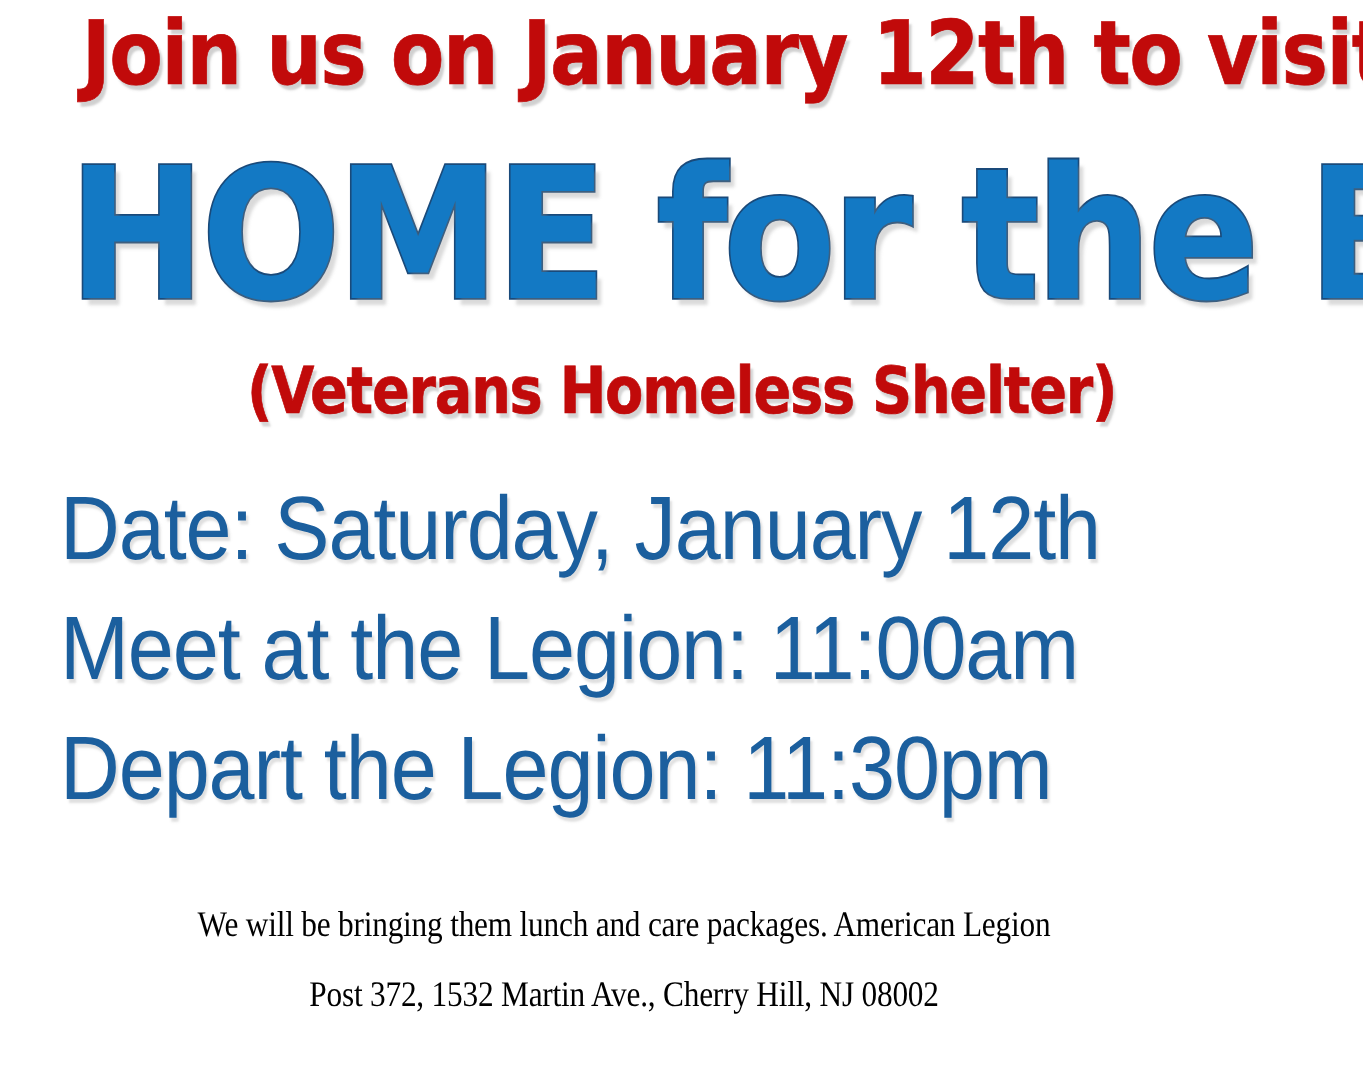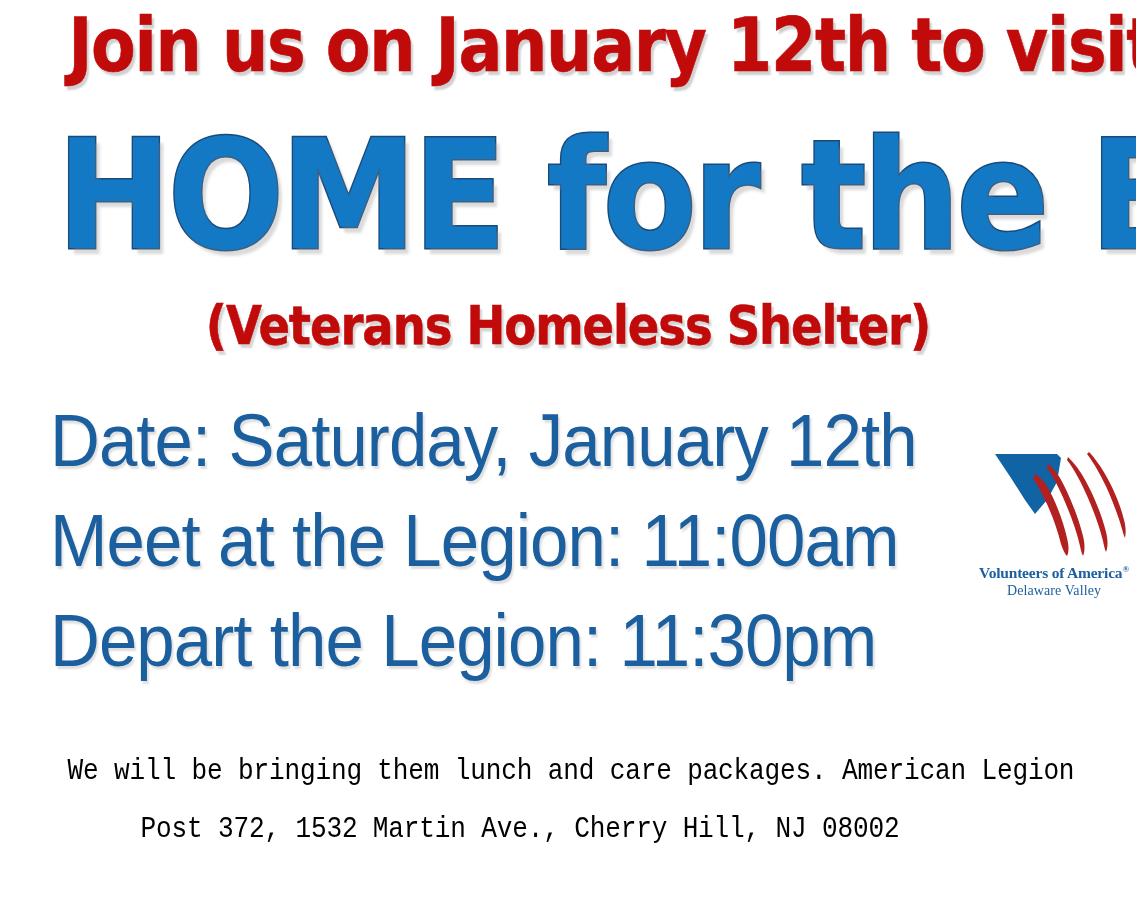--- a/index.html
+++ b/index.html
@@ -141,21 +141,21 @@
   }
 
   
   .footer {
     position: absolute;
     left: 0;
     top: 742px;
     width: 1040px;
     text-align: center;
     color: #000000;
-    font-family: Liberation Mono, monospace;
+    font-family: Liberation Serif, serif;
     font-size: 30px;
     line-height: 58px;
     letter-spacing: -0.2px;
   }
   .footer-line {
     transform: scaleX(0.87);
     transform-origin: center center;
     white-space: nowrap;
   }
 </style>
@@ -169,38 +169,19 @@
   <div class="headline-main">HOME for the BRAVE</div>
 
   <div class="headline-sub">(Veterans Homeless Shelter)</div>
 
   <div class="details">
     <div class="detail-line">Date: Saturday, January 12th</div>
     <div class="detail-line">Meet at the Legion: 11:00am</div>
     <div class="detail-line">Depart the Legion: 11:30pm</div>
   </div>
 
-  <div class="logo">
-    <svg class="logo-mark" viewBox="0 0 146 112" xmlns="http://www.w3.org/2000/svg">
-
-      <path d="M14 6 L76 6 L80 10 L76 34 L66 52 L54 66 L44 52 L30 30 Z" fill="#1064a4"></path>
-
-      <path d="M52 30 C56 36 60 44 64 52 C70 64 76 80 80 96 C82 102 84 106 86 108
-               C88 104 88 98 86 90 C82 72 74 52 66 38 C62 32 58 28 54 26 Z" fill="#b32020"></path>
-      <path d="M66 20 C72 28 78 40 84 54 C90 68 96 84 99 98 C100 103 101 106 102 108
-               C104 103 104 96 102 88 C97 68 88 46 79 30 C74 22 70 18 67 16 Z" fill="#b32020"></path>
-      <path d="M86 12 C93 21 100 34 107 50 C113 64 119 80 122 93 C123 98 124 102 125 104
-               C127 99 127 92 125 84 C120 64 110 41 100 25 C95 17 90 12 87 9 Z" fill="#b32020"></path>
-      <path d="M106 6 C113 15 121 29 128 45 C133 57 138 70 141 81 C142 85 143 88 144 90
-               C145 85 145 79 143 72 C139 55 130 35 121 21 C116 13 111 7 108 4 Z" fill="#b32020"></path>
-    </svg>
-    <div class="logo-wordmark">
-      <div class="logo-name"><span>Volunteers of America</span><span class="reg">®</span></div>
-      <div class="logo-region">Delaware Valley</div>
-    </div>
-  </div>
 
   <div class="footer">
     <div class="footer-line">We will be bringing them lunch and care packages. American Legion</div>
     <div class="footer-line">Post 372, 1532 Martin Ave., Cherry Hill, NJ 08002</div>
   </div>
 
 </div>
 
 </body></html>

